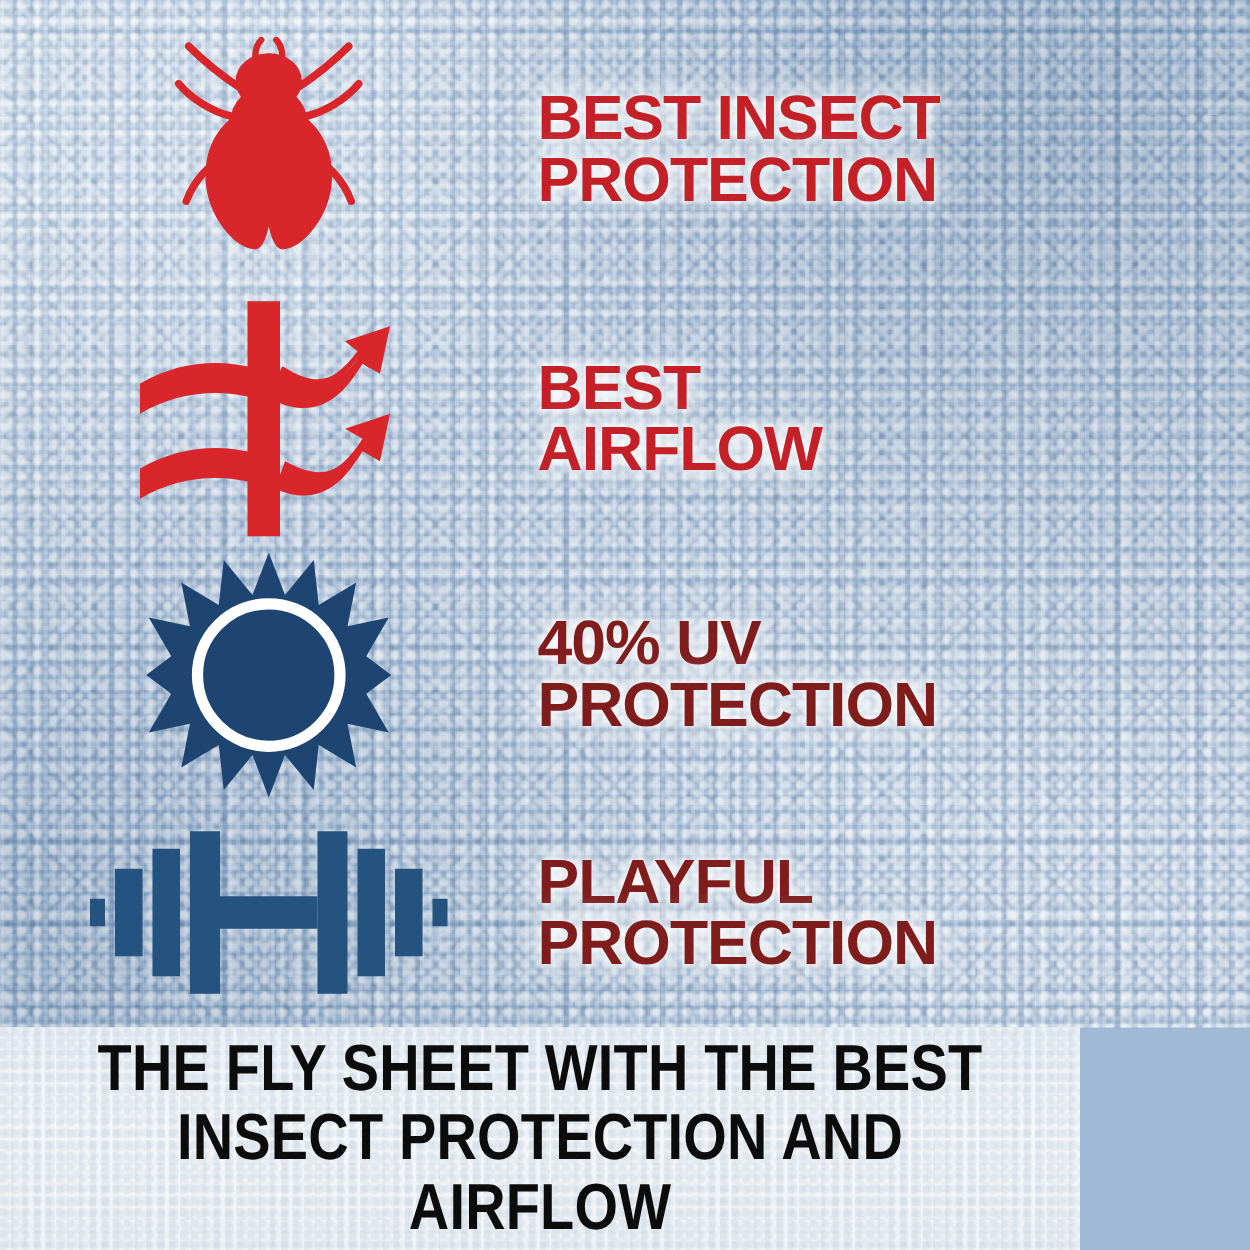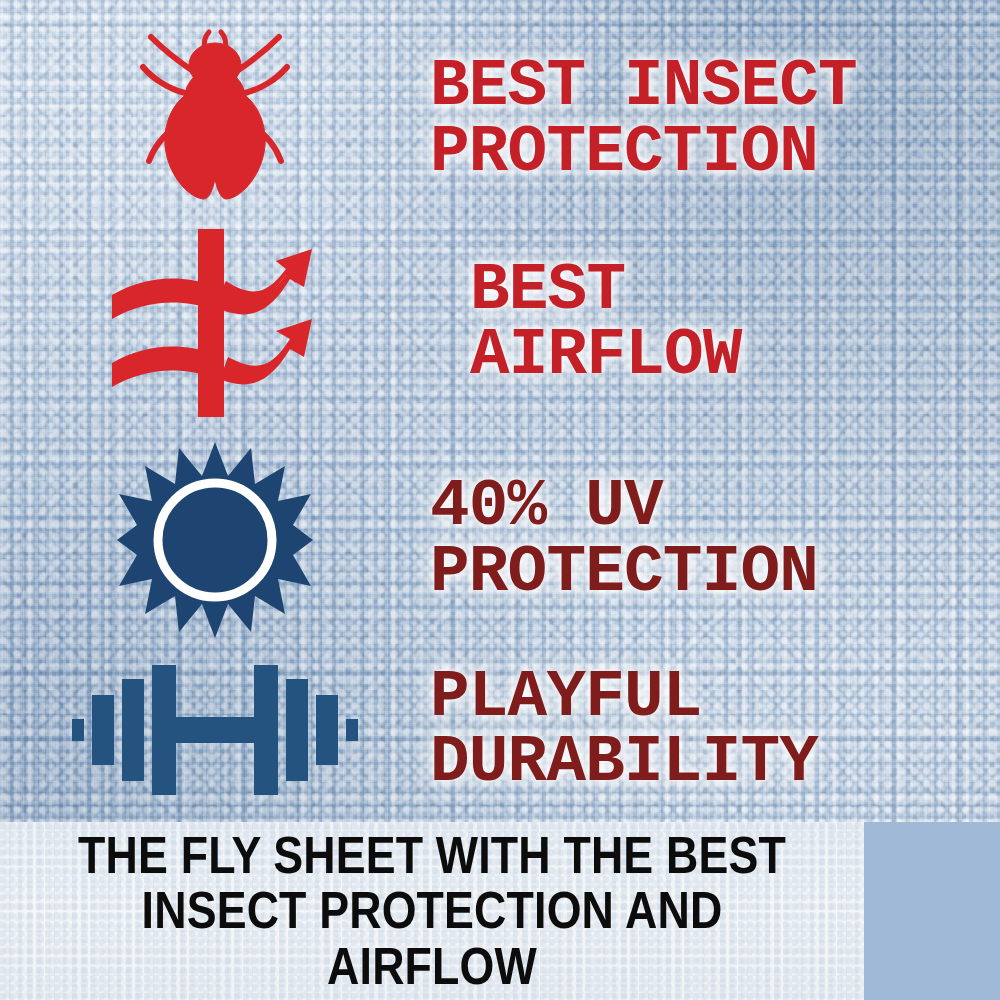--- a/index.html
+++ b/index.html
@@ -78,23 +78,23 @@
     align-items: center;
     flex: 0 0 430px;
   }
   .text-cell {
     flex: 1 1 auto;
     padding-right: 18px;
   }
 
   .feature-title {
     margin: 0;
-    font-family: Liberation Mono, monospace;
+    font-family: Liberation Sans, sans-serif;
     font-weight: bold;
-    font-size: 66px;
+    font-size: 50px;
     line-height: 0.99;
     letter-spacing: -0.8px;
     white-space: pre-line;
   }
   .feature-title.red {
     color: #c32027;
     text-shadow:
       0 0 7px rgba(255,255,255,0.95),
       0 0 14px rgba(255,255,255,0.85),
       0 0 22px rgba(255,255,255,0.6),
@@ -104,21 +104,21 @@
     color: #7f1d1d;
     text-shadow:
       0 0 7px rgba(255,255,255,0.95),
       0 0 14px rgba(255,255,255,0.85),
       0 0 22px rgba(255,255,255,0.6),
       0 0 30px rgba(255,255,255,0.4);
   }
 
   
   #row-insect     { top: 22px;  height: 195px; }
-  #row-airflow    { top: 218px; height: 210px; gap: 40px; }
+  #row-airflow    { top: 230px; height: 210px; }
   #row-uv         { top: 432px; height: 215px; }
   #row-durability { top: 650px; height: 160px; }
 
   
   .caption-bar {
     position: absolute;
     left: 0;
     top: 822px;
     width: 864px;
     height: 178px;
@@ -261,21 +261,21 @@
             <rect x="216" y="24" width="22" height="102"></rect>
 
             <rect x="246" y="40" width="22" height="70"></rect>
 
             <rect x="276" y="64" width="12" height="22"></rect>
           </g>
         </svg>
       </div>
       <div class="text-cell">
         <p class="feature-title navy">PLAYFUL
-DURABILITY</p>
+PROTECTION</p>
       </div>
     </div>
 
   </div>
 
   <div class="caption-bar">
     <p class="caption-text">THE FLY SHEET WITH THE BEST
 INSECT PROTECTION AND AIRFLOW</p>
   </div>
 

